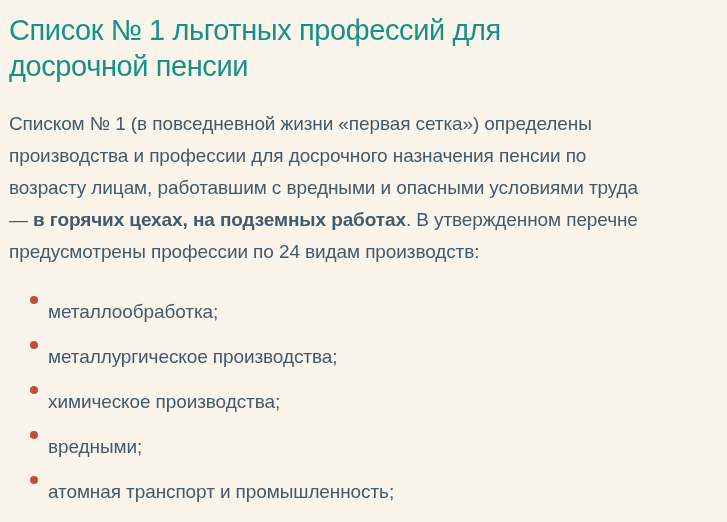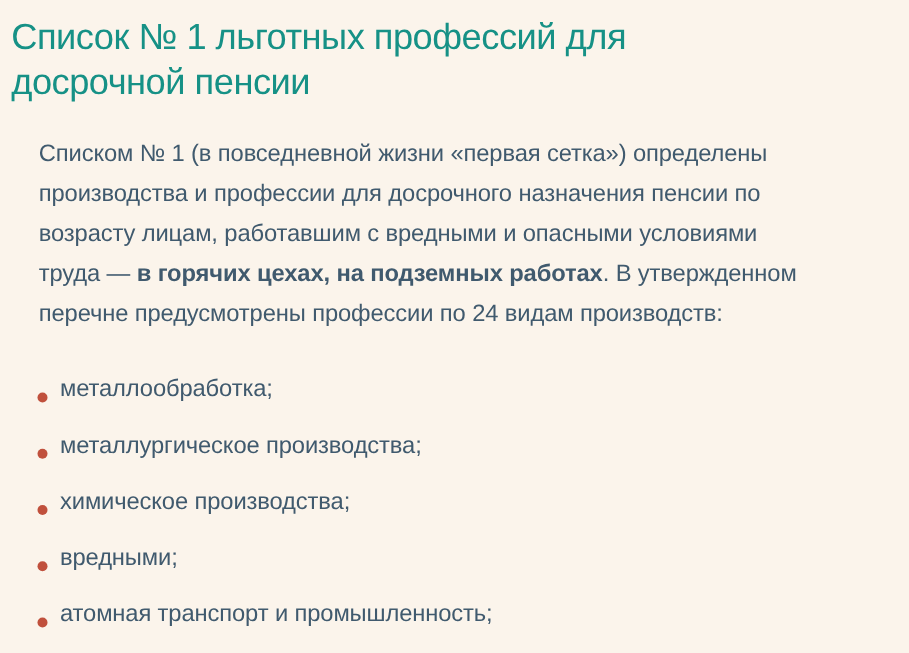--- a/index.html
+++ b/index.html
@@ -30,36 +30,35 @@
     line-height: 36px;
     max-width: 620px;
     margin-bottom: 24px;
   }
 
   .para {
     font-size: 19px;
     line-height: 32px;
     max-width: 712px;
     letter-spacing: -0.1px;
-    margin-left: 22px;
   }
 
   .para strong {
     font-weight: 700;
   }
 
   .list {
     list-style: none;
     margin-top: 31px;
     padding-left: 21px;
   }
 
   .list li {
     display: flex;
-    align-items: flex-end;
+    align-items: flex-start;
     font-size: 19px;
     line-height: 26px;
     margin-bottom: 19px;
   }
 
   .bullet {
     flex: 0 0 auto;
     width: 8px;
     height: 8px;
     border-radius: 50%;

